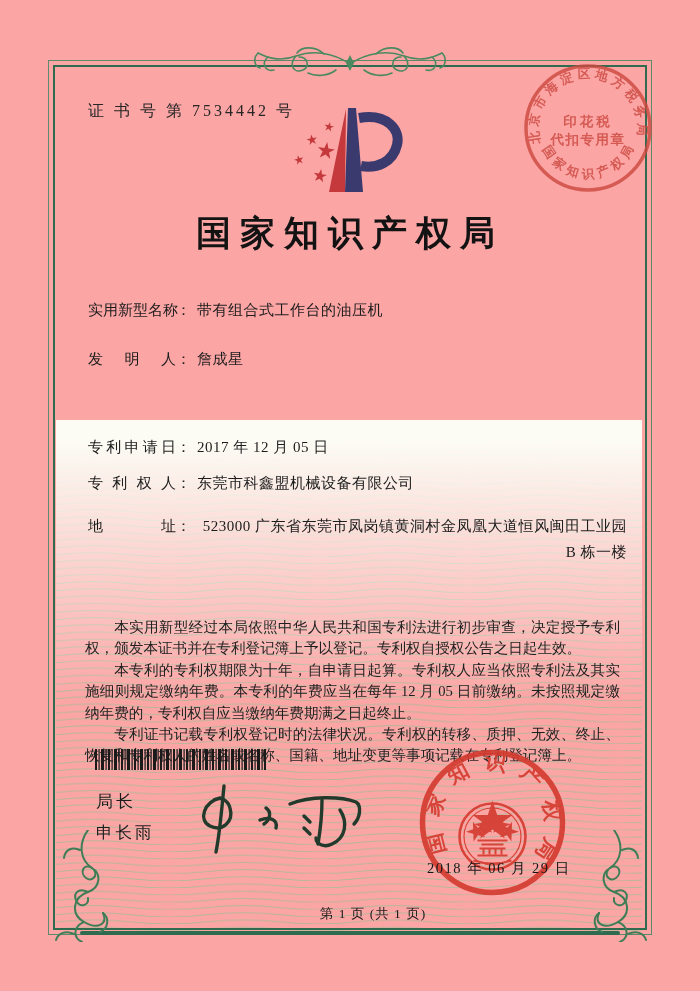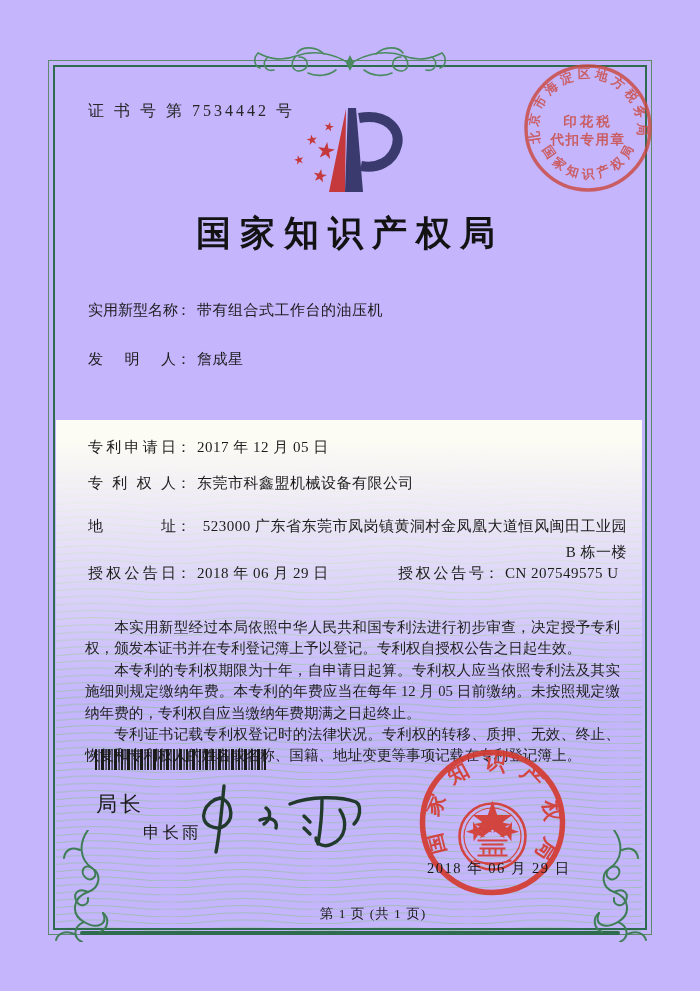--- a/index.html
+++ b/index.html
@@ -1,18 +1,18 @@
 <!DOCTYPE html>
 <html><head>
 <meta charset="utf-8">
 <style>
   html,body{margin:0;padding:0;background:#e9e9e6;}
   .page{
     position:relative; width:700px; height:991px; margin:0 auto;
-    background:#c4b5fd; overflow:hidden;
+    background:#fca5a5; overflow:hidden;
     font-family:"Liberation Serif","DejaVu Serif",serif;
     color:#1c1c1c;
   }
   .abs{position:absolute;}
   
   .frame-outer{left:48px; top:60px; width:602px; height:873px; border:1px solid #5d8a6d; z-index:2;}
   .frame-inner{left:53px; top:65px; width:590px; height:861px; border:2px solid #2f6b4f; z-index:2;}
   .bottom-rule{left:80px; top:931px; width:540px; height:4px; background:#2f6b4f; border-radius:2px; z-index:3;}
   
   .waves{left:56px; top:420px; z-index:0;}
@@ -26,22 +26,22 @@
   .row{left:88px; font-size:15px; line-height:26px; z-index:3; white-space:nowrap;}
   .flabel{display:inline-block; width:88px; text-align:justify; text-align-last:justify; vertical-align:top;}
   .colon{display:inline-block; margin-right:6px; vertical-align:top;}
   .fvalue{display:inline-block; vertical-align:top; letter-spacing:0.5px;}
   .fvalue.wrapv{max-width:430px; white-space:normal;text-align:right;}
   .grant2{position:absolute; left:310px; top:0; white-space:nowrap;}
   .grant2 .flabel{width:86px;}
   .paras{left:85px; top:589px; width:535px; z-index:3;margin-top:28px;}
   .paras p{margin:0; font-size:14.6px; line-height:21.4px; text-indent:2em; color:#1f1f1f; text-align:justify;}
   .barcode{left:95px; top:749px; z-index:3;}
-  .signer-title{left:96px; top:790px; font-size:21px; letter-spacing:3px; z-index:3;}
-  .signer-name{left:96px; top:822px; font-size:16.5px; letter-spacing:3px; z-index:3;margin-left:47px;}
+  .signer-title{left:96px; top:790px; font-size:17px; letter-spacing:3px; z-index:3;}
+  .signer-name{left:96px; top:822px; font-size:16.5px; letter-spacing:3px; z-index:3;}
   .signature{left:190px; top:778px; z-index:3;}
   .office-seal{left:405px; top:735px; z-index:4; opacity:.92;}
   .seal-date{left:427px; top:859px; font-size:14.5px; letter-spacing:1.5px; color:#171717; z-index:5;}
   .tax-stamp{left:522px; top:62px; z-index:4; opacity:.82;}
   .footer{left:0; top:905px; width:700px; text-align:center; font-size:13.5px; letter-spacing:1px; z-index:3;padding-left:23px;}
   .ornament-top{left:240px; top:44px; z-index:3;}
   .flourish-bl{left:30px; top:830px; z-index:3;}
   .flourish-br{left:592px; top:830px; z-index:3; transform:scaleX(-1);}
 </style>
 </head>
@@ -126,26 +126,20 @@
     <span class="flabel">发明人</span><span class="colon">：</span><span class="fvalue">詹成星</span>
   </div>
   <div class="abs row" style="top:434px">
     <span class="flabel">专利申请日</span><span class="colon">：</span><span class="fvalue">2017 年 12 月 05 日</span>
   </div>
   <div class="abs row" style="top:470px">
     <span class="flabel">专利权人</span><span class="colon">：</span><span class="fvalue">东莞市科鑫盟机械设备有限公司</span>
   </div>
   <div class="abs row" style="top:513px">
     <span class="flabel">地址</span><span class="colon">：</span><span class="fvalue wrapv">523000 广东省东莞市凤岗镇黄洞村金凤凰大道恒风闽田工业园 B 栋一楼</span>
-  </div>
-  <div class="abs row" style="top:560px">
-    <span class="flabel">授权公告日</span><span class="colon">：</span><span class="fvalue">2018 年 06 月 29 日</span>
-    <span class="grant2">
-      <span class="flabel">授权公告号</span><span class="colon">：</span><span class="fvalue">CN 207549575 U</span>
-    </span>
   </div>
 
   <div class="abs paras">
     <p>本实用新型经过本局依照中华人民共和国专利法进行初步审查，决定授予专利权，颁发本证书并在专利登记簿上予以登记。专利权自授权公告之日起生效。</p>
     <p>本专利的专利权期限为十年，自申请日起算。专利权人应当依照专利法及其实施细则规定缴纳年费。本专利的年费应当在每年 12 月 05 日前缴纳。未按照规定缴纳年费的，专利权自应当缴纳年费期满之日起终止。</p>
     <p>专利证书记载专利权登记时的法律状况。专利权的转移、质押、无效、终止、恢复和专利权人的姓名或名称、国籍、地址变更等事项记载在专利登记簿上。</p>
   </div>
 
   <svg class="abs barcode" width="172" height="21">
     <defs>

